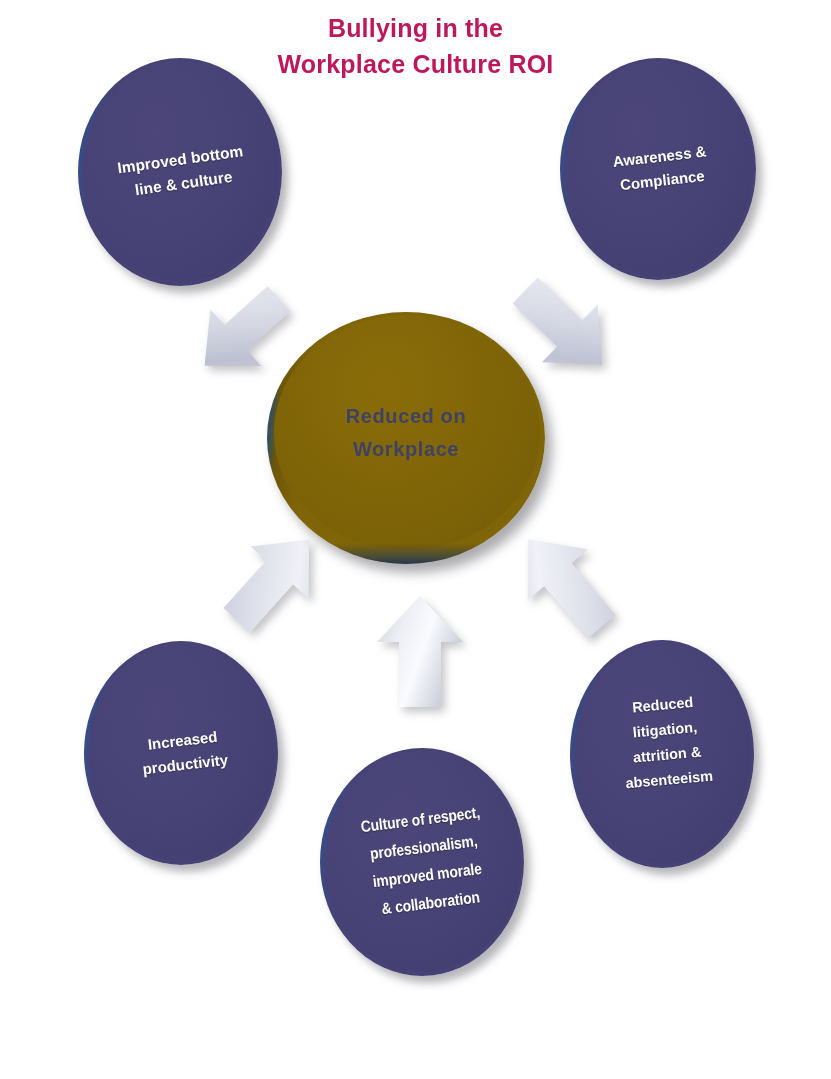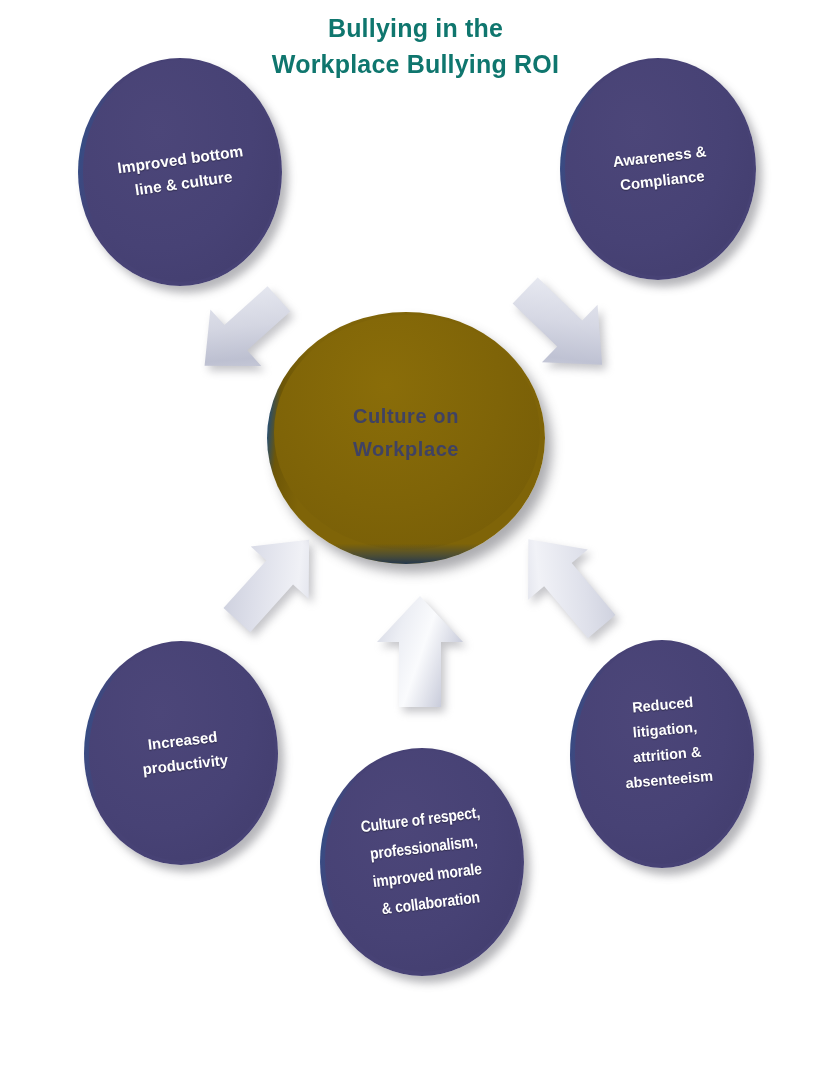--- a/index.html
+++ b/index.html
@@ -18,21 +18,21 @@
     overflow: hidden;
   }
 
   
   .title {
     position: absolute;
     left: 0;
     top: 10px;
     width: 831px;
     text-align: center;
-    color: #0f766e;
+    color: #be185d;
     font-weight: bold;
     font-size: 25px;
     line-height: 36px;
     letter-spacing: 0.2px;
   }
   .title .l2 { display: block; }
 
   
   .node {
     position: absolute;
@@ -115,21 +115,21 @@
     letter-spacing: -0.2px;
   }
 </style>
 </head>
 <body>
 
 <div id="stage">
 
   <div class="title">
     <span>Bullying in the</span>
-    <span class="l2">Workplace Bullying ROI</span>
+    <span class="l2">Workplace Culture ROI</span>
   </div>
 
   <div class="arrow" style="left:186px; top:278px; width:110px; height:110px;">
     <svg width="110" height="110" viewBox="0 0 110 110">
       <defs>
         <linearGradient id="gA" x1="0" y1="0" x2="1" y2="1">
           <stop offset="0%" stop-color="#eceef5"></stop>
           <stop offset="45%" stop-color="#d4d6e2"></stop>
           <stop offset="72%" stop-color="#bdc0d1"></stop>
           <stop offset="100%" stop-color="#d9dbe6"></stop>
@@ -221,21 +221,21 @@
       <span>Awareness &amp;</span>
       <span>Compliance</span>
     </div>
   </div>
 
   <div class="node" id="center-node" style="left:267px; top:312px; width:278px; height:252px;">
     <div class="rim"></div>
     <div class="face"></div>
     <div class="shade-r"></div>
     <div class="label" style="padding-bottom:10px;">
-      <span>Culture on</span>
+      <span>Reduced on</span>
       <span>Workplace</span>
     </div>
   </div>
 
   <div class="node" style="left:84px; top:641px; width:194px; height:224px;">
     <div class="rim"></div>
     <div class="face"></div>
     <div class="shade-r"></div>
     <div class="label fs15 tilt-n6" style="padding-left:6px;">
       <span>Increased</span>

